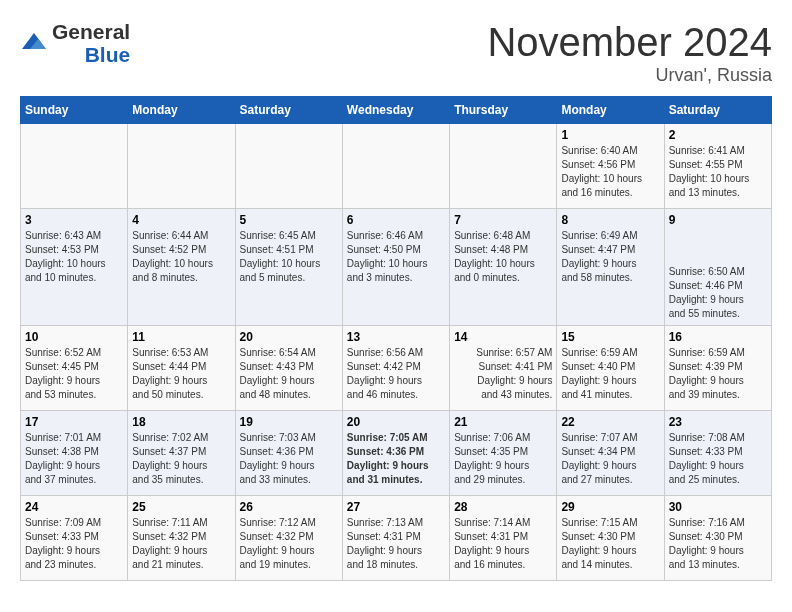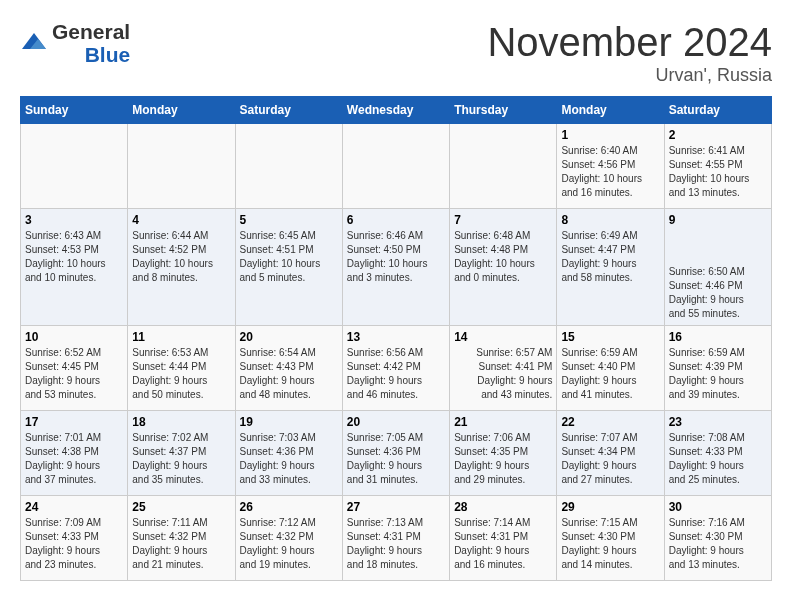--- a/index.html
+++ b/index.html
@@ -259,21 +259,21 @@
         </td>
         <td>
           <div class="day-number">19</div>
           <div class="day-info" style="white-space: pre-line;">Sunrise: 7:03 AM
 Sunset: 4:36 PM
 Daylight: 9 hours
 and 33 minutes.</div>
         </td>
         <td>
           <div class="day-number">20</div>
-          <div class="day-info" style="white-space: pre-line;">Sunrise: 7:05 AM
+          <div class="day-info" style="white-space: pre-line; font-weight: bold;">Sunrise: 7:05 AM
 Sunset: 4:36 PM
 Daylight: 9 hours
 and 31 minutes.</div>
         </td>
         <td>
           <div class="day-number">21</div>
           <div class="day-info" style="white-space: pre-line;">Sunrise: 7:06 AM
 Sunset: 4:35 PM
 Daylight: 9 hours
 and 29 minutes.</div>

